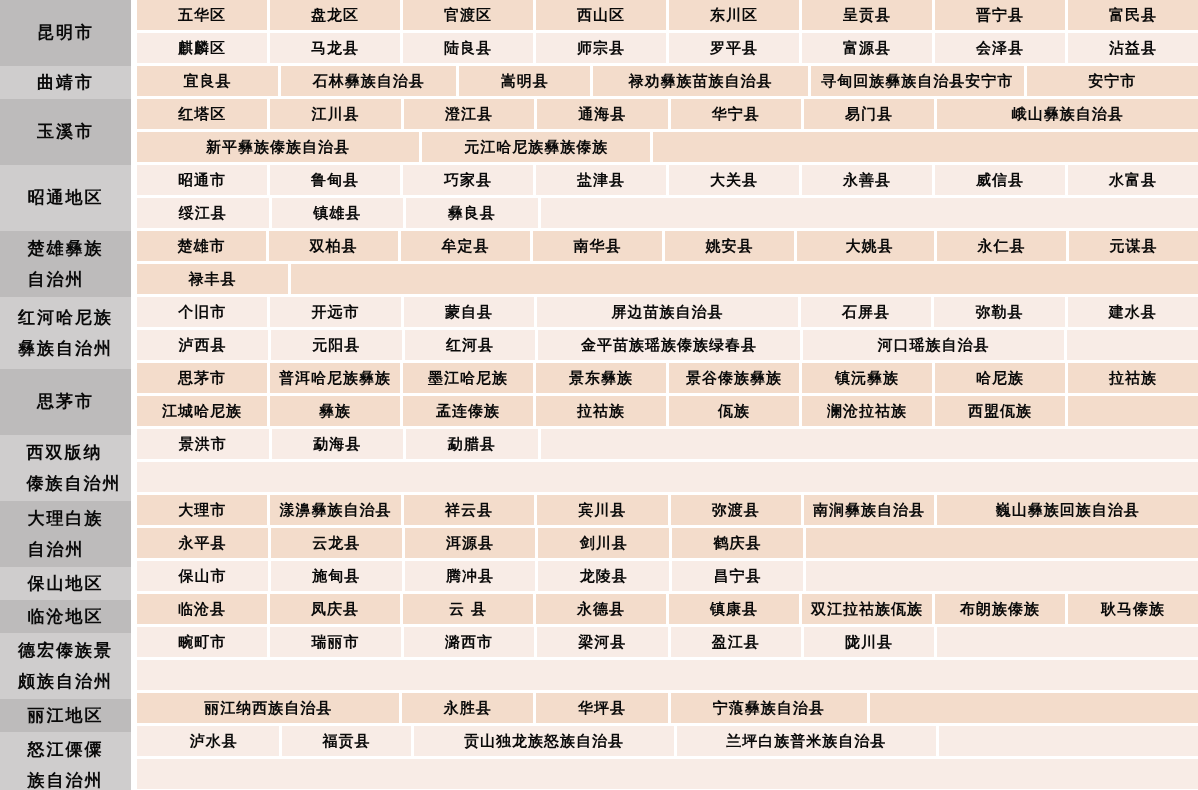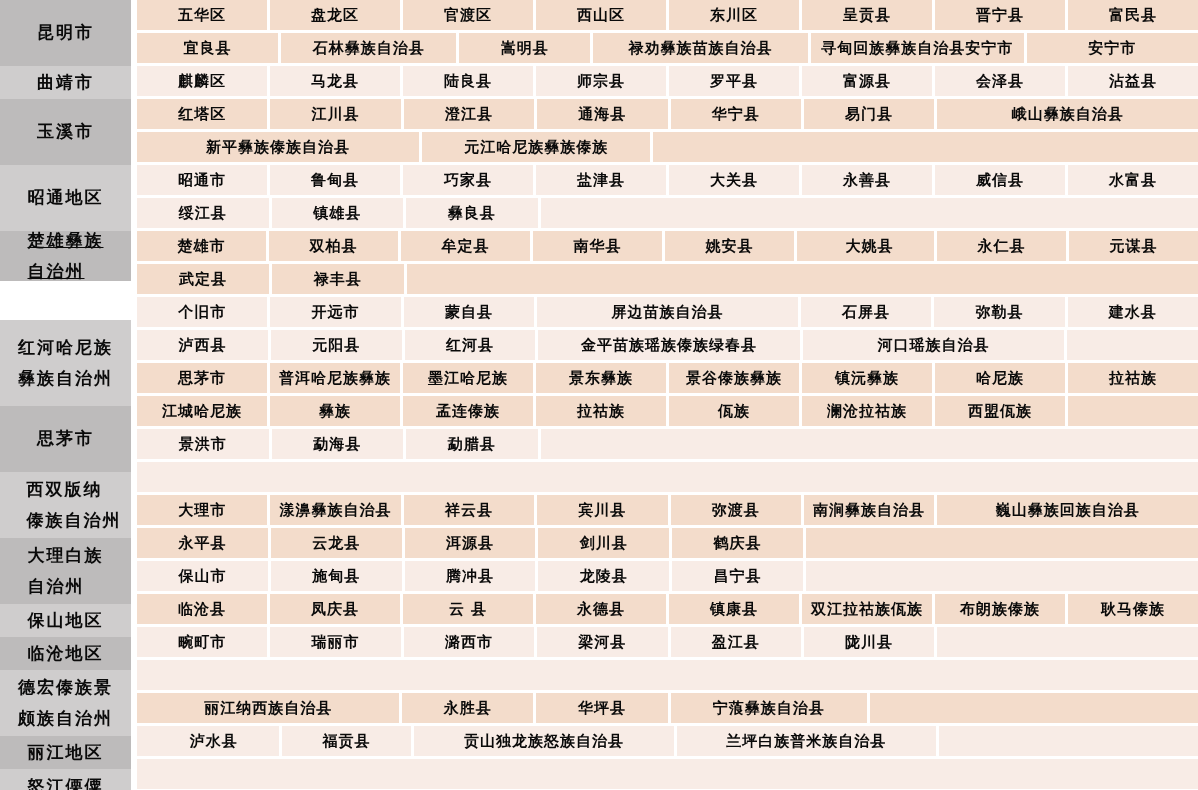--- a/index.html
+++ b/index.html
@@ -29,23 +29,23 @@
 </style>
 </head>
 <body>
 
 <div class="wrap">
   <div class="leftcol">
       <div class="group-label g-dark" style="height: 66px;">昆明市</div>
       <div class="group-label g-light" style="height: 33px;">曲靖市</div>
       <div class="group-label g-dark" style="height: 66px;">玉溪市</div>
       <div class="group-label g-light" style="height: 66px;">昭通地区</div>
-      <div class="group-label g-dark" style="height: 50px; text-decoration: underline;">楚雄彝族
+      <div class="group-label g-dark" style="height: 66px;">楚雄彝族
 自治州</div>
-      <div class="group-label g-light" style="height: 86px; margin-top: 39px;">红河哈尼族
+      <div class="group-label g-light" style="height: 72px;">红河哈尼族
 彝族自治州</div>
       <div class="group-label g-dark" style="height: 66px;">思茅市</div>
       <div class="group-label g-light" style="height: 66px; padding-left: 17px;">西双版纳
 傣族自治州</div>
       <div class="group-label g-dark" style="height: 66px;">大理白族
 自治州</div>
       <div class="group-label g-light" style="height: 33px;">保山地区</div>
       <div class="group-label g-dark" style="height: 33px;">临沧地区</div>
       <div class="group-label g-light" style="height: 66px;">德宏傣族景
 颇族自治州</div>
@@ -59,38 +59,38 @@
         <div class="cell c-peach" style="flex-grow: 1;">五华区</div>
         <div class="cell c-peach" style="flex-grow: 1;">盘龙区</div>
         <div class="cell c-peach" style="flex-grow: 1;">官渡区</div>
         <div class="cell c-peach" style="flex-grow: 1;">西山区</div>
         <div class="cell c-peach" style="flex-grow: 1;">东川区</div>
         <div class="cell c-peach" style="flex-grow: 1;">呈贡县</div>
         <div class="cell c-peach" style="flex-grow: 1;">晋宁县</div>
         <div class="cell c-peach" style="flex-grow: 1;">富民县</div>
       </div>
       <div class="row">
-        <div class="cell c-peach" style="flex-grow: 1.08;">宜良县</div>
-        <div class="cell c-peach" style="flex-grow: 1.34;">石林彝族自治县</div>
-        <div class="cell c-peach" style="flex-grow: 1;">嵩明县</div>
-        <div class="cell c-peach" style="flex-grow: 1.64;">禄劝彝族苗族自治县</div>
-        <div class="cell c-peach" style="flex-grow: 1.63;">寻甸回族彝族自治县安宁市</div>
-        <div class="cell c-peach" style="flex-grow: 1.31;">安宁市</div>
-      </div>
-      <div class="row">
         <div class="cell c-light" style="flex-grow: 1;">麒麟区</div>
         <div class="cell c-light" style="flex-grow: 1;">马龙县</div>
         <div class="cell c-light" style="flex-grow: 1;">陆良县</div>
         <div class="cell c-light" style="flex-grow: 1;">师宗县</div>
         <div class="cell c-light" style="flex-grow: 1;">罗平县</div>
         <div class="cell c-light" style="flex-grow: 1;">富源县</div>
         <div class="cell c-light" style="flex-grow: 1;">会泽县</div>
         <div class="cell c-light" style="flex-grow: 1;">沾益县</div>
       </div>
       <div class="row">
+        <div class="cell c-peach" style="flex-grow: 1.08;">宜良县</div>
+        <div class="cell c-peach" style="flex-grow: 1.34;">石林彝族自治县</div>
+        <div class="cell c-peach" style="flex-grow: 1;">嵩明县</div>
+        <div class="cell c-peach" style="flex-grow: 1.64;">禄劝彝族苗族自治县</div>
+        <div class="cell c-peach" style="flex-grow: 1.63;">寻甸回族彝族自治县安宁市</div>
+        <div class="cell c-peach" style="flex-grow: 1.31;">安宁市</div>
+      </div>
+      <div class="row">
         <div class="cell c-peach" style="flex-grow: 1;">红塔区</div>
         <div class="cell c-peach" style="flex-grow: 1;">江川县</div>
         <div class="cell c-peach" style="flex-grow: 1;">澄江县</div>
         <div class="cell c-peach" style="flex-grow: 1;">通海县</div>
         <div class="cell c-peach" style="flex-grow: 1;">华宁县</div>
         <div class="cell c-peach" style="flex-grow: 1;">易门县</div>
         <div class="cell c-peach" style="flex-grow: 2;">峨山彝族自治县</div>
       </div>
       <div class="row">
         <div class="cell c-peach" style="flex-grow: 2.14;">新平彝族傣族自治县</div>
@@ -117,21 +117,20 @@
         <div class="cell c-peach" style="flex-grow: 1;">楚雄市</div>
         <div class="cell c-peach" style="flex-grow: 1;">双柏县</div>
         <div class="cell c-peach" style="flex-grow: 1;">牟定县</div>
         <div class="cell c-peach" style="flex-grow: 1;">南华县</div>
         <div class="cell c-peach" style="flex-grow: 1;">姚安县</div>
         <div class="cell c-peach" style="flex-grow: 1; padding-left: 8px;">大姚县</div>
         <div class="cell c-peach" style="flex-grow: 1;">永仁县</div>
         <div class="cell c-peach" style="flex-grow: 1;">元谋县</div>
       </div>
       <div class="row">
-        <div class="cell c-peach" style="flex-grow: 1;">武定县</div>
         <div class="cell c-peach" style="flex-grow: 1;">禄丰县</div>
         <div class="cell c-peach" style="flex-grow: 6;"></div>
       </div>
       <div class="row">
         <div class="cell c-light" style="flex-grow: 1;">个旧市</div>
         <div class="cell c-light" style="flex-grow: 1;">开远市</div>
         <div class="cell c-light" style="flex-grow: 1;">蒙自县</div>
         <div class="cell c-light" style="flex-grow: 2;">屏边苗族自治县</div>
         <div class="cell c-light" style="flex-grow: 1;">石屏县</div>
         <div class="cell c-light" style="flex-grow: 1;">弥勒县</div>

